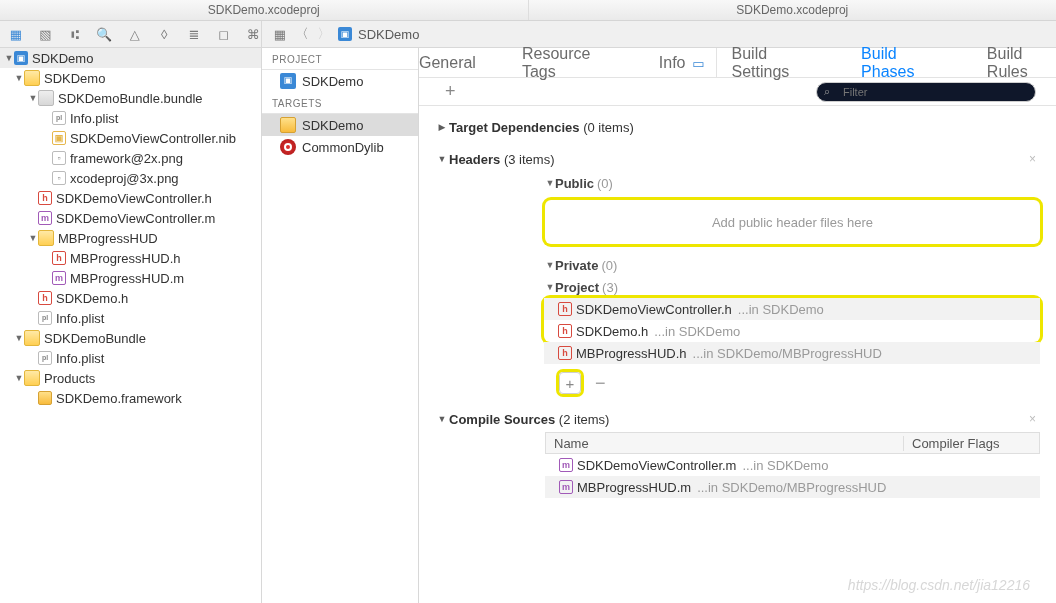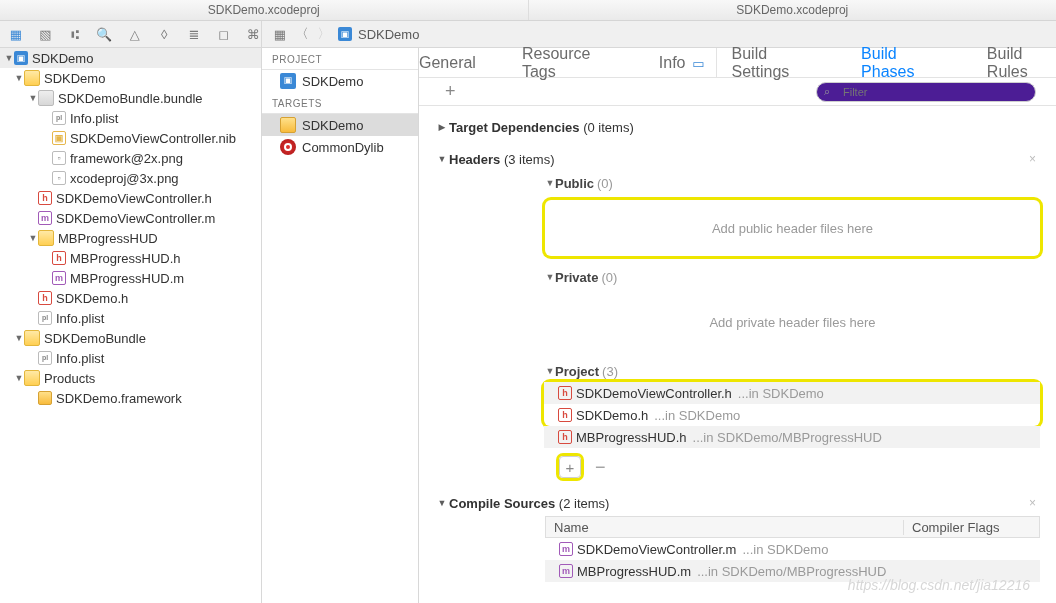--- a/index.html
+++ b/index.html
@@ -34,33 +34,33 @@
 .target-icon{width:16px;height:16px;margin-right:6px;}
 .tgt-red{background:radial-gradient(#e03030,#a81818);border-radius:50%;position:relative;}
 .tgt-red:after{content:"";position:absolute;inset:4px;border:2px solid #fff;border-radius:50%;}
 .right-col{flex:1;display:flex;flex-direction:column;min-width:0;}
 .tabs{display:flex;height:30px;align-items:center;justify-content:center;gap:46px;border-bottom:1px solid #e3e3e3;}
 .tabs span{font-size:16px;color:#6b6b6b;}
 .tabs span.active{color:#0a84ff;}
 .sidebaricon{width:36px;height:30px;border-right:1px solid #e3e3e3;display:flex;align-items:center;justify-content:center;color:#3a88d6;position:absolute;left:262px;}
 .phases-bar{height:28px;border-bottom:1px solid #e3e3e3;display:flex;align-items:center;padding-left:26px;}
 .phases-bar .plus{font-size:18px;color:#888;}
-.filter-input{margin-left:auto;margin-right:10px;height:20px;border:1px solid #cfcfcf;border-radius:10px;padding:0 10px 0 26px;width:220px;font-size:11px;color:#888;background:#4c1d95;}
+.filter-input{margin-left:auto;margin-right:10px;height:20px;border:1px solid #cfcfcf;border-radius:10px;padding:0 10px 0 26px;width:220px;font-size:11px;color:#888;background:#0f172a;}
 .filter-wrap{position:relative;margin-left:auto;margin-right:10px;}
 .filter-wrap .mag{position:absolute;left:8px;top:3px;color:#9a9a9a;font-size:11px;}
 .content{flex:1;overflow:auto;padding:8px 16px 0 16px;}
 .phase{margin-bottom:6px;}
 .phase-header{display:flex;align-items:center;height:26px;}
 .phase-header .tri{color:#5d5d5d;}
 .phase-title{font-size:13px;}
 .phase-close{margin-left:auto;color:#bdbdbd;font-size:12px;margin-right:4px;}
 .sub{padding-left:110px;}
 .sub-header{display:flex;align-items:center;height:22px;font-size:12px;color:#444;}
 .sub-header .cnt{color:#9a9a9a;margin-left:3px;}
-.drop-zone{margin:6px 0 10px 0;height:56px;display:flex;align-items:center;justify-content:center;font-size:12px;color:#9a9a9a;}
+.drop-zone{margin:6px 0 10px 0;height:44px;display:flex;align-items:center;justify-content:center;font-size:12px;color:#9a9a9a;}
 .drop-zone.y{border-radius:6px;box-shadow:0 0 0 3px #eee600;}
 .file-list{margin-left:-1px;}
 .file-row{display:flex;align-items:center;height:22px;padding-left:14px;font-size:12px;}
 .file-row.odd{background:#f2f2f2;}
 .file-row .path{color:#9a9a9a;margin-left:6px;}
 .y-box{box-shadow:0 0 0 3px #eee600;border-radius:6px;}
 .row-plus{display:inline-flex;align-items:center;gap:14px;margin:8px 0 6px 14px;}
 .row-plus .pbtn{width:22px;height:22px;border:1px solid #cfcfcf;border-radius:4px;display:flex;align-items:center;justify-content:center;color:#888;font-size:15px;}
 .row-plus .pbtn.y{box-shadow:0 0 0 3px #eee600;}
 .table-head{display:flex;background:#f6f6f6;border:1px solid #dedede;height:22px;align-items:center;font-size:12px;color:#555;}
@@ -239,23 +239,20 @@
             </div>
           <div class="drop-zone y">
               <span>Add public header files here</span>
             </div>
 
           <div class="sub-header">
               <span class="tri">▼</span>
               <b>Private</b>
               <span class="cnt">(0)</span>
             </div>
-          <div class="drop-zone">
-              <span>Add private header files here</span>
-            </div>
 
           <div class="sub-header">
               <span class="tri">▼</span>
               <b>Project</b>
               <span class="cnt">(3)</span>
             </div>
           <div class="file-list">
             <div class="y-box">
               <div class="file-row odd">
                   <span class="nav-icon file-badge fb-h">h</span>

